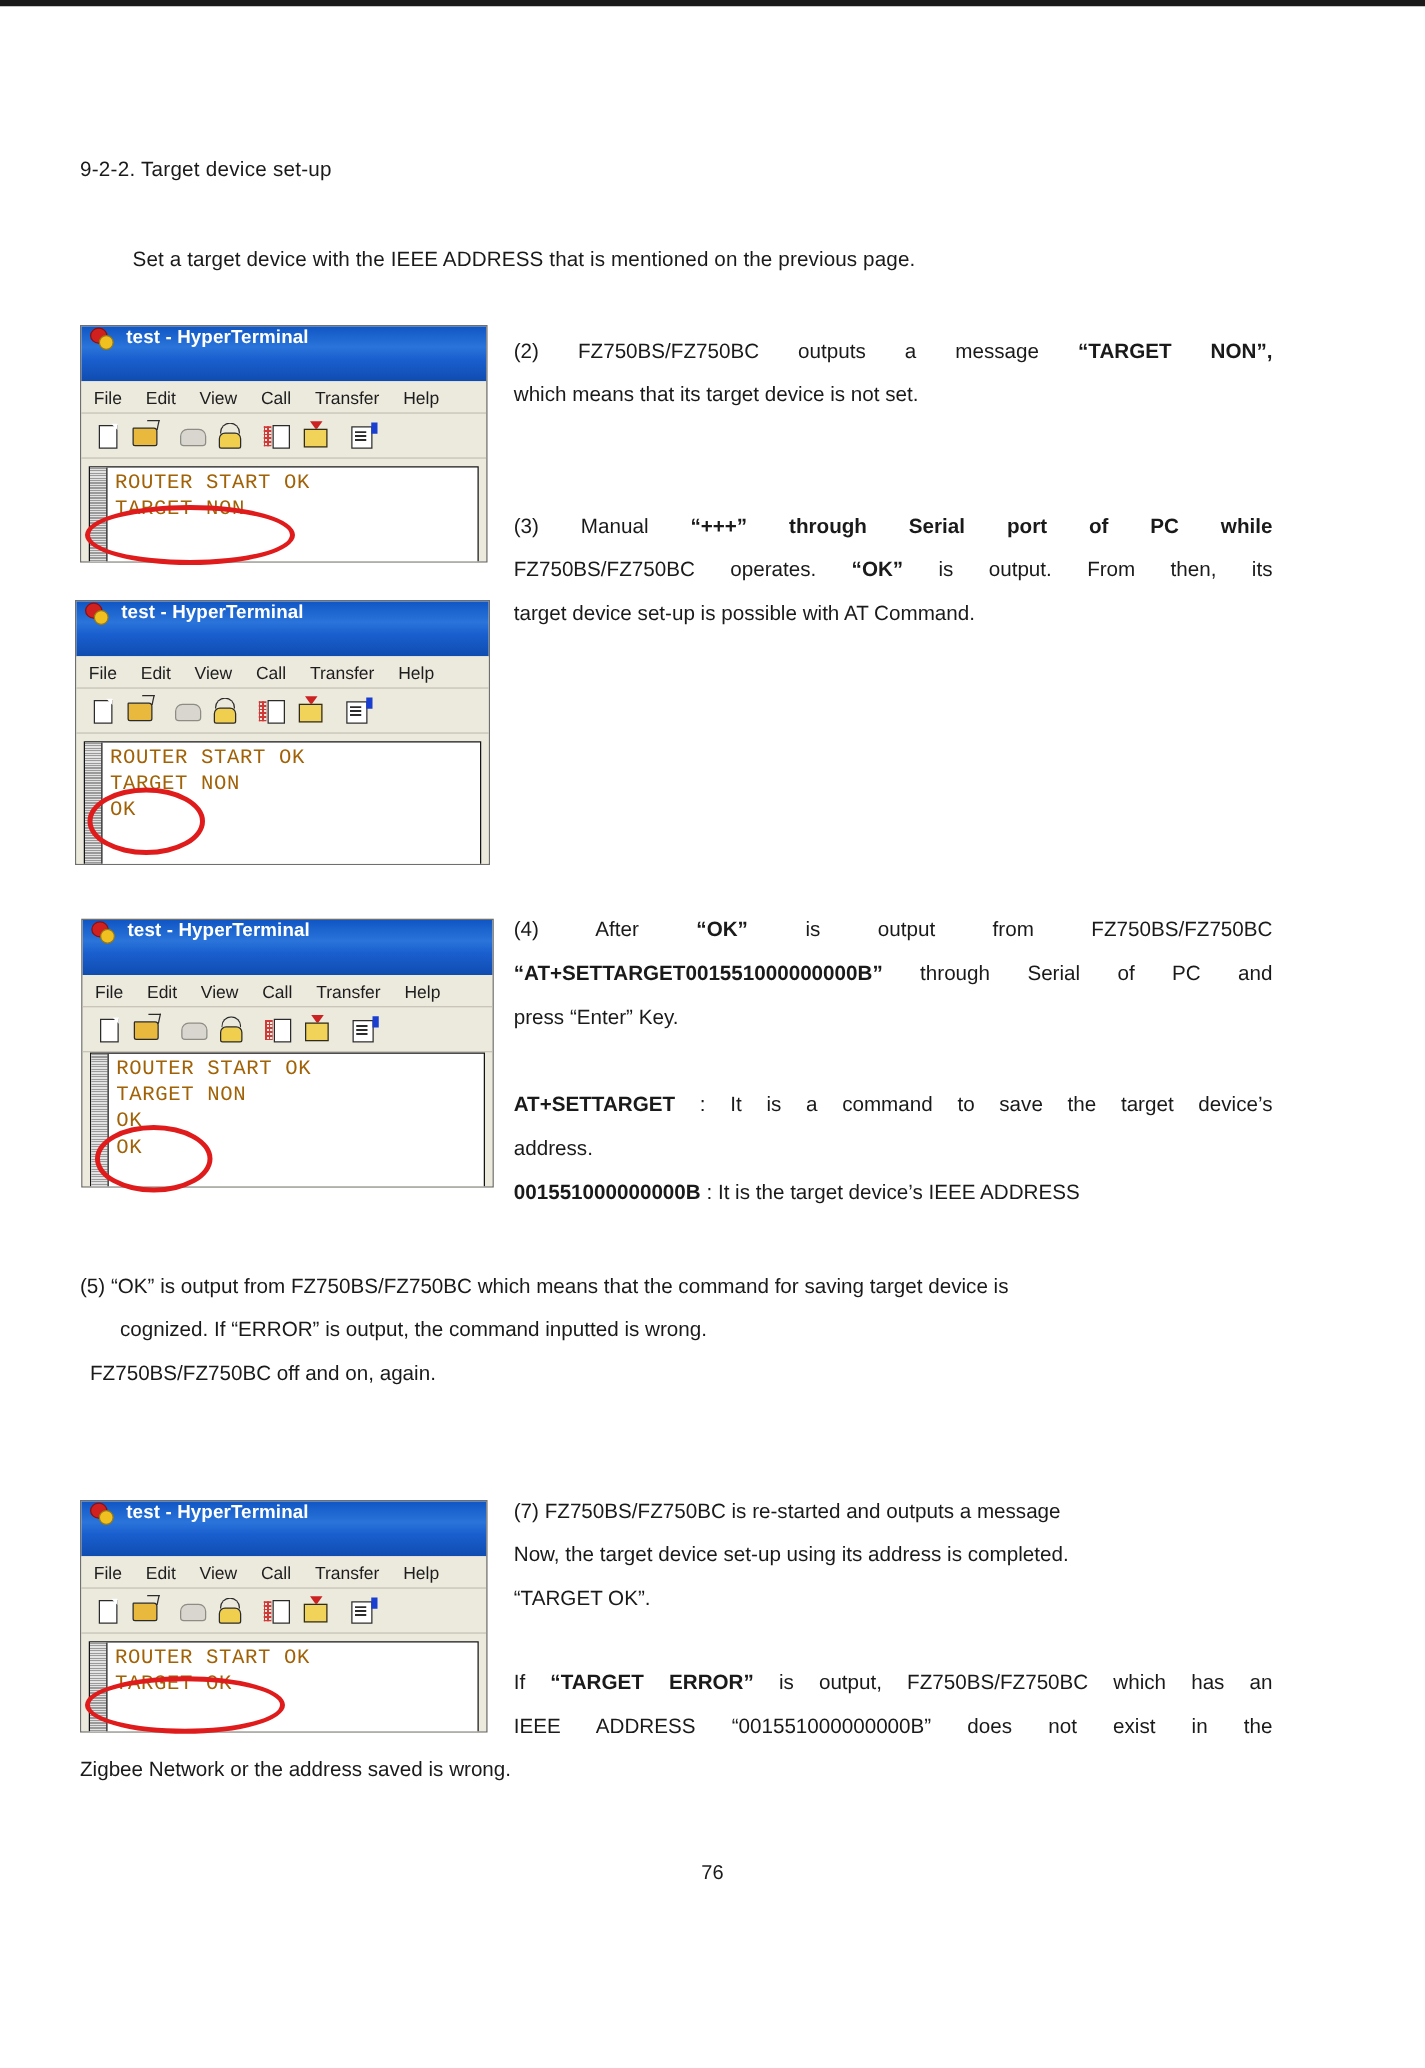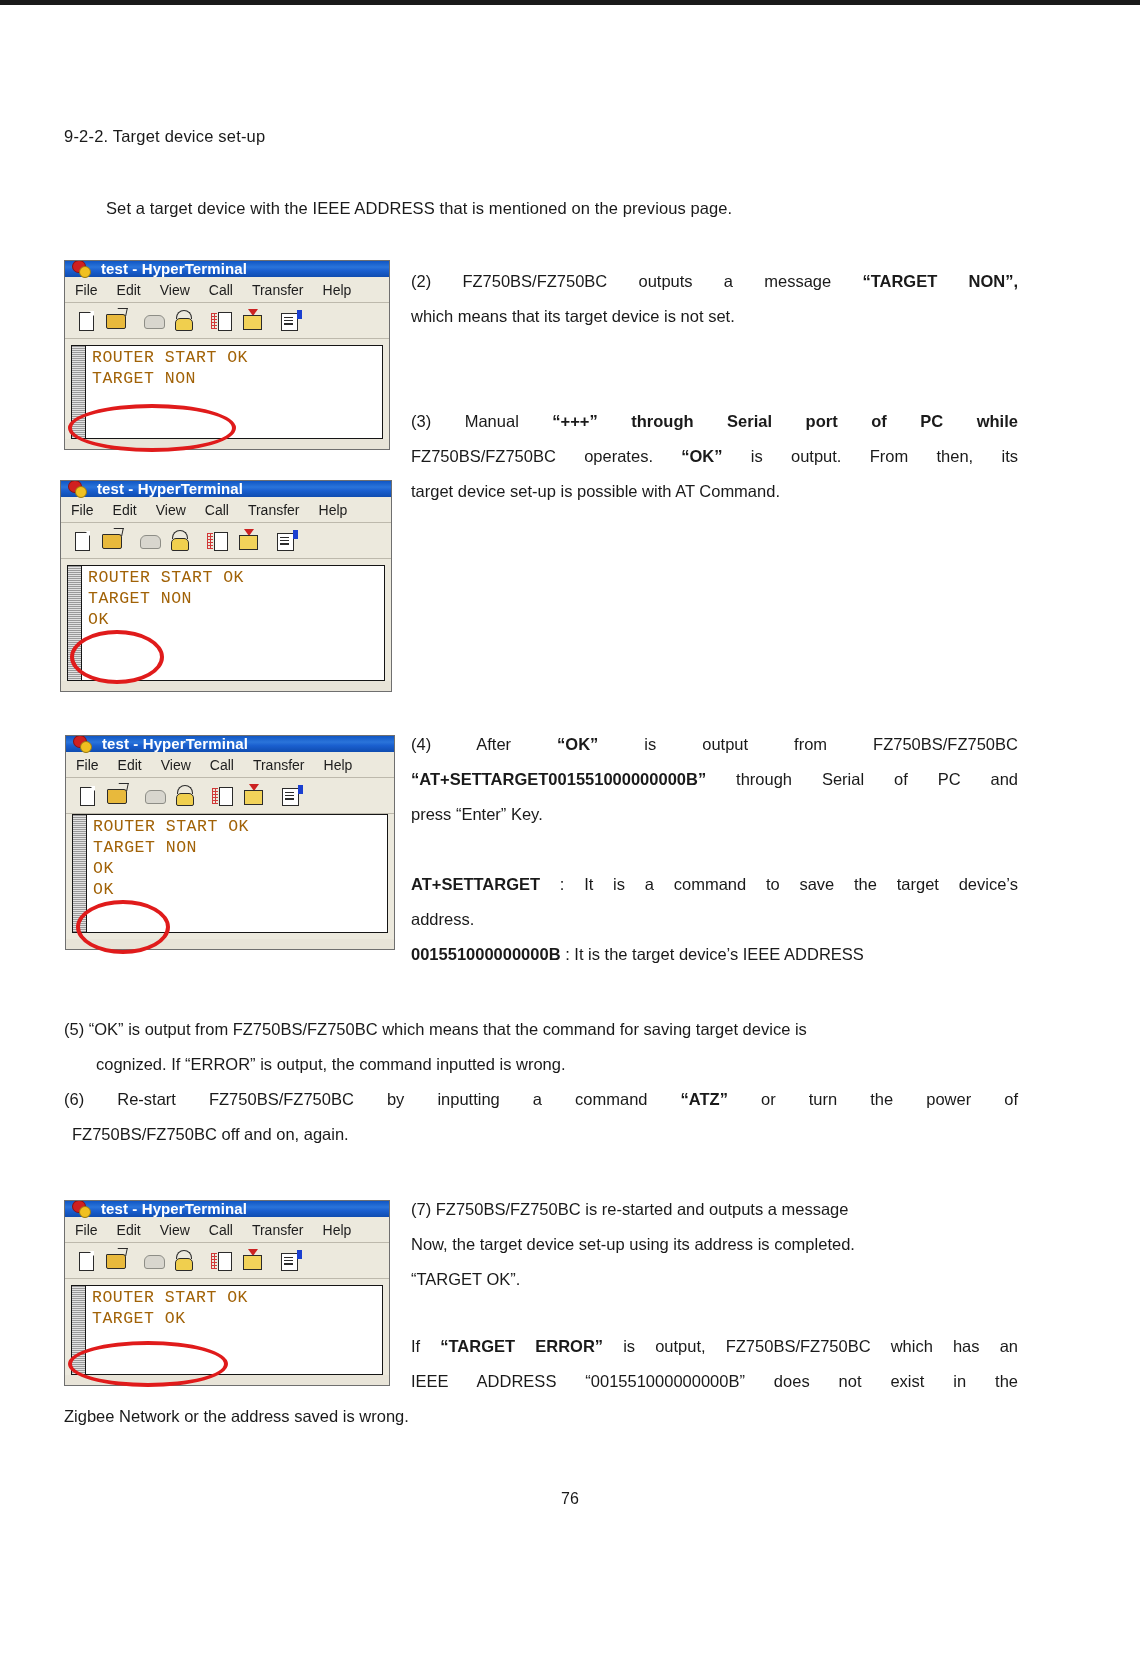--- a/index.html
+++ b/index.html
@@ -80,24 +80,24 @@
   
   .ht {
     position: absolute;
     background: #e8e4d8;
     border: 1px solid #6f6f6f;
     box-sizing: border-box;
     font-family: "Liberation Sans", sans-serif;
     overflow: hidden;
   }
   .ht-title {
-    height: 16px;
+    height: 44px;
     background: linear-gradient(to bottom,#1056c4 0%,#2a74da 38%,#1a5fcf 60%,#0f4cb0 100%);
     display: flex;
-    align-items: flex-end;
+    align-items: flex-start;
     padding-left: 7px;
     box-sizing: border-box;
   }
   .ht-title .tx {
     color: #ffffff;
     font-size: 15px;
     font-weight: bold;
     margin-left: 9px;
     letter-spacing: 0.1px;
     white-space: nowrap;
@@ -533,21 +533,20 @@
     <span class="jline last">address.</span>
     <span class="jline last"><span class="b">001551000000000B</span><span> : It is the target device’s IEEE ADDRESS</span></span>
   </div>
 
   <div class="para full-col nj" style="top:1012px;">
     <span class="jline last">(5) “OK” is output from FZ750BS/FZ750BC which means that the command for saving target device is</span>
     <span class="jline last" style="padding-left:8px;margin-left:24px;">cognized. If “ERROR” is output, the command inputted is wrong.</span>
   </div>
 
   <div class="para full-col" style="top:1082px;">
-    <span class="jline"><span>(6)   Re-start   FZ750BS/FZ750BC   by   inputting   a   command</span> <span class="b">“ATZ”</span> <span>or   turn   the   power   of</span></span>
     <span class="jline last" style="padding-left:8px;">FZ750BS/FZ750BC off and on, again.</span>
   </div>
 
   <div class="para right-col" style="top:1192px;">
     <span class="jline last">(7)  FZ750BS/FZ750BC  is  re-started  and  outputs  a  message</span>
     <span class="jline last">Now, the target device set-up using its address is completed.</span>
     <span class="jline last">“TARGET OK”.</span>
   </div>
 
   <div class="para right-col" style="top:1329px;">

